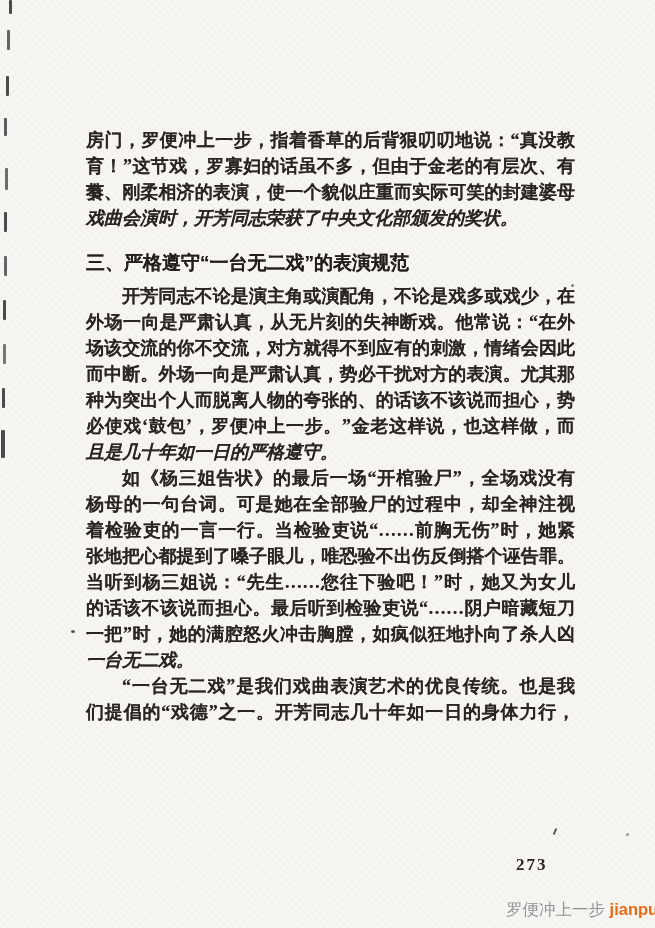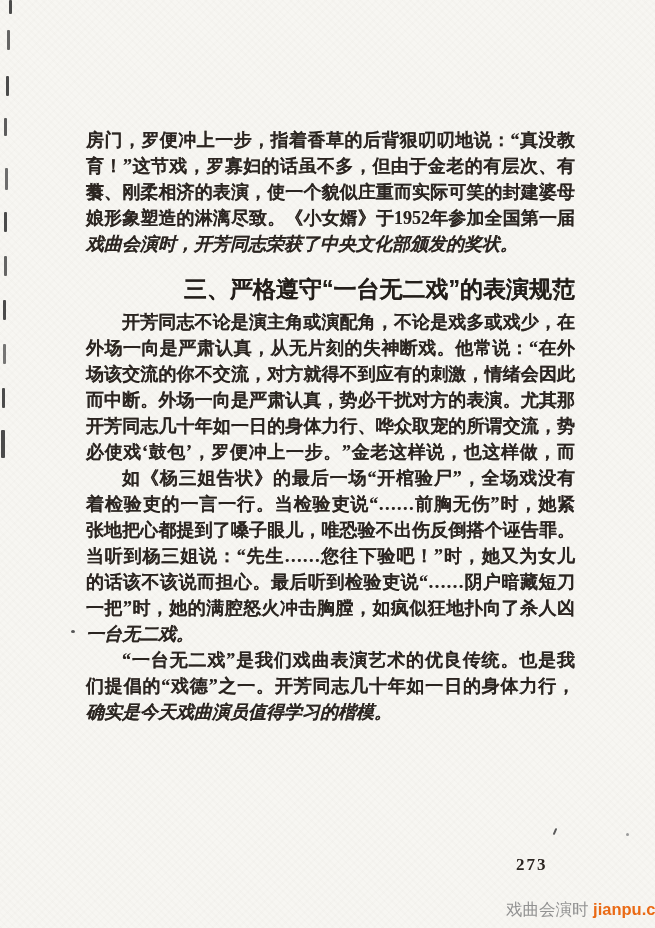--- a/index.html
+++ b/index.html
@@ -20,23 +20,23 @@
   .line{
     height:26px;line-height:26px;font-size:18px;
     font-weight:bold;
     white-space:nowrap;
     text-shadow:0 0 0.5px rgba(43,37,33,0.65);
   }
   .j{white-space:normal;text-align:justify;text-align-last:justify;}
   .l{text-align:left;font-style:italic;}
   .indent{text-indent:36px;}
   .heading{
-    height:26px;line-height:26px;font-size:23px;
+    height:26px;line-height:26px;font-size:19px;
     margin-top:19px;margin-bottom:7px;
-    font-weight:bold;text-align:right;
+    font-weight:bold;text-align:left;
     font-family:"Liberation Sans", sans-serif;
     color:#231e1a;
     text-shadow:0 0 0.6px rgba(35,30,26,0.8);
   }
   .page-number{
     position:absolute;left:516px;top:855px;
     font-size:17px;font-weight:bold;letter-spacing:2px;
     color:#2b2521;font-family:"Liberation Serif", serif;
   }
   .pn-tick{
@@ -70,58 +70,58 @@
     <div class="bind" style="left:2px;top:388px;width:3px;height:20px;"></div>
     <div class="bind" style="left:1px;top:430px;width:4px;height:28px;"></div>
   </div>
 
   <div class="text-col">
 
     <div>
       <div class="line j">房门，罗便冲上一步，指着香草的后背狠叨叨地说：“真没教</div>
       <div class="line j">育！”这节戏，罗寡妇的话虽不多，但由于金老的有层次、有节</div>
       <div class="line j">奏、刚柔相济的表演，使一个貌似庄重而实际可笑的封建婆母</div>
-      <div class="line j">娘形象塑造的淋漓尽致。《小女婿》于1952年参加全国第一届</div>
       <div class="line l">戏曲会演时，开芳同志荣获了中央文化部颁发的奖状。</div>
     </div>
 
     <div class="heading">三、严格遵守“一台无二戏”的表演规范</div>
 
     <div>
       <div class="line j indent">开芳同志不论是演主角或演配角，不论是戏多或戏少，在</div>
       <div class="line j">外场一向是严肃认真，从无片刻的失神断戏。他常说：“在外</div>
       <div class="line j">场该交流的你不交流，对方就得不到应有的刺激，情绪会因此</div>
       <div class="line j">而中断。外场一向是严肃认真，势必干扰对方的表演。尤其那</div>
-      <div class="line j">开芳同志几十年如一日的身体力行、哗众取宠的所谓交流，势</div>
+      <div class="line j">种为突出个人而脱离人物的夸张的、的话该不该说而担心，势</div>
       <div class="line j">必使戏‘鼓包’，罗便冲上一步。”金老这样说，也这样做，而</div>
+      <div class="line l">且是几十年如一日的严格遵守。</div>
     </div>
 
     <div>
       <div class="line j indent">如《杨三姐告状》的最后一场“开棺验尸”，全场戏没有</div>
+      <div class="line j">杨母的一句台词。可是她在全部验尸的过程中，却全神注视</div>
       <div class="line j">着检验吏的一言一行。当检验吏说“……前胸无伤”时，她紧</div>
       <div class="line j">张地把心都提到了嗓子眼儿，唯恐验不出伤反倒搭个诬告罪。</div>
       <div class="line j">当听到杨三姐说：“先生……您往下验吧！”时，她又为女儿</div>
       <div class="line j">的话该不该说而担心。最后听到检验吏说“……阴户暗藏短刀</div>
       <div class="line j">一把”时，她的满腔怒火冲击胸膛，如疯似狂地扑向了杀人凶</div>
       <div class="line l">一台无二戏。</div>
     </div>
 
     <div>
       <div class="line j indent">“一台无二戏”是我们戏曲表演艺术的优良传统。也是我</div>
       <div class="line j">们提倡的“戏德”之一。开芳同志几十年如一日的身体力行，</div>
-      <div class="line l">确实是今天戏曲演员值得学习的楷模。</div>
     </div>
 
   </div>
 
   <div class="page-number">273</div>
   <div class="pn-tick"></div>
 
   <div class="speck" style="left:571px;top:284px;width:3px;height:3px;background:#7a7a7a;"></div>
   <div class="speck" style="left:71px;top:630px;width:4px;height:3px;background:#555;"></div>
   <div class="speck" style="left:626px;top:833px;width:3px;height:3px;background:#9a9a9a;"></div>
 
   <div class="watermark">
-    <span class="wm-gray">戏曲会演时</span>
+    <span class="wm-gray">罗便冲上一步</span>
     <span class="wm-orange">jianpu.cn</span>
   </div>
 
 </div>
 
 </body></html>

